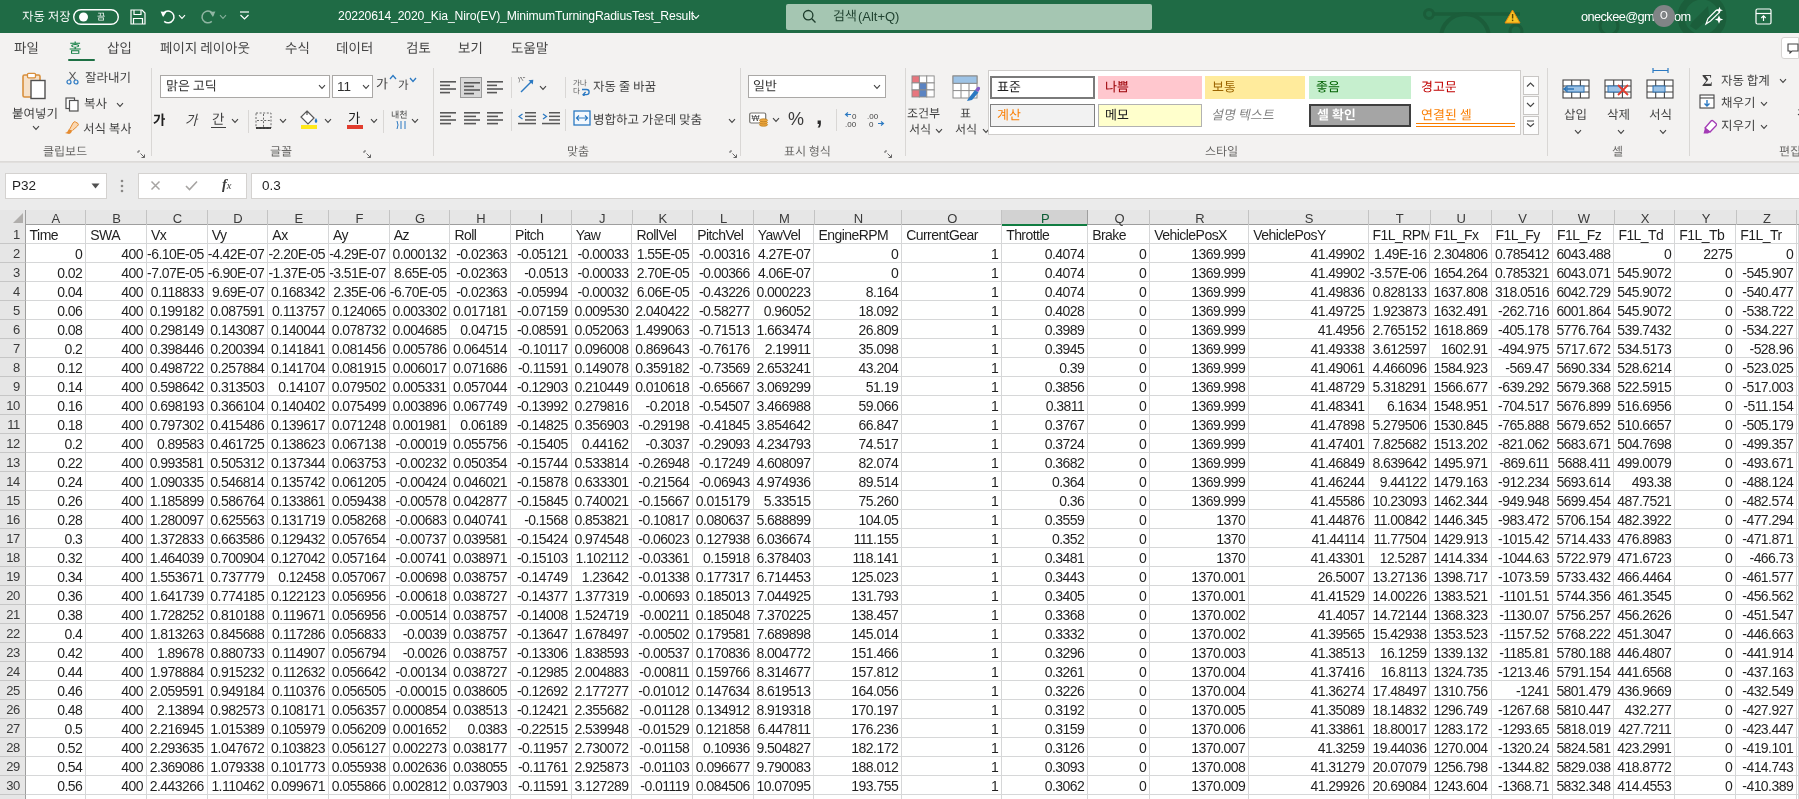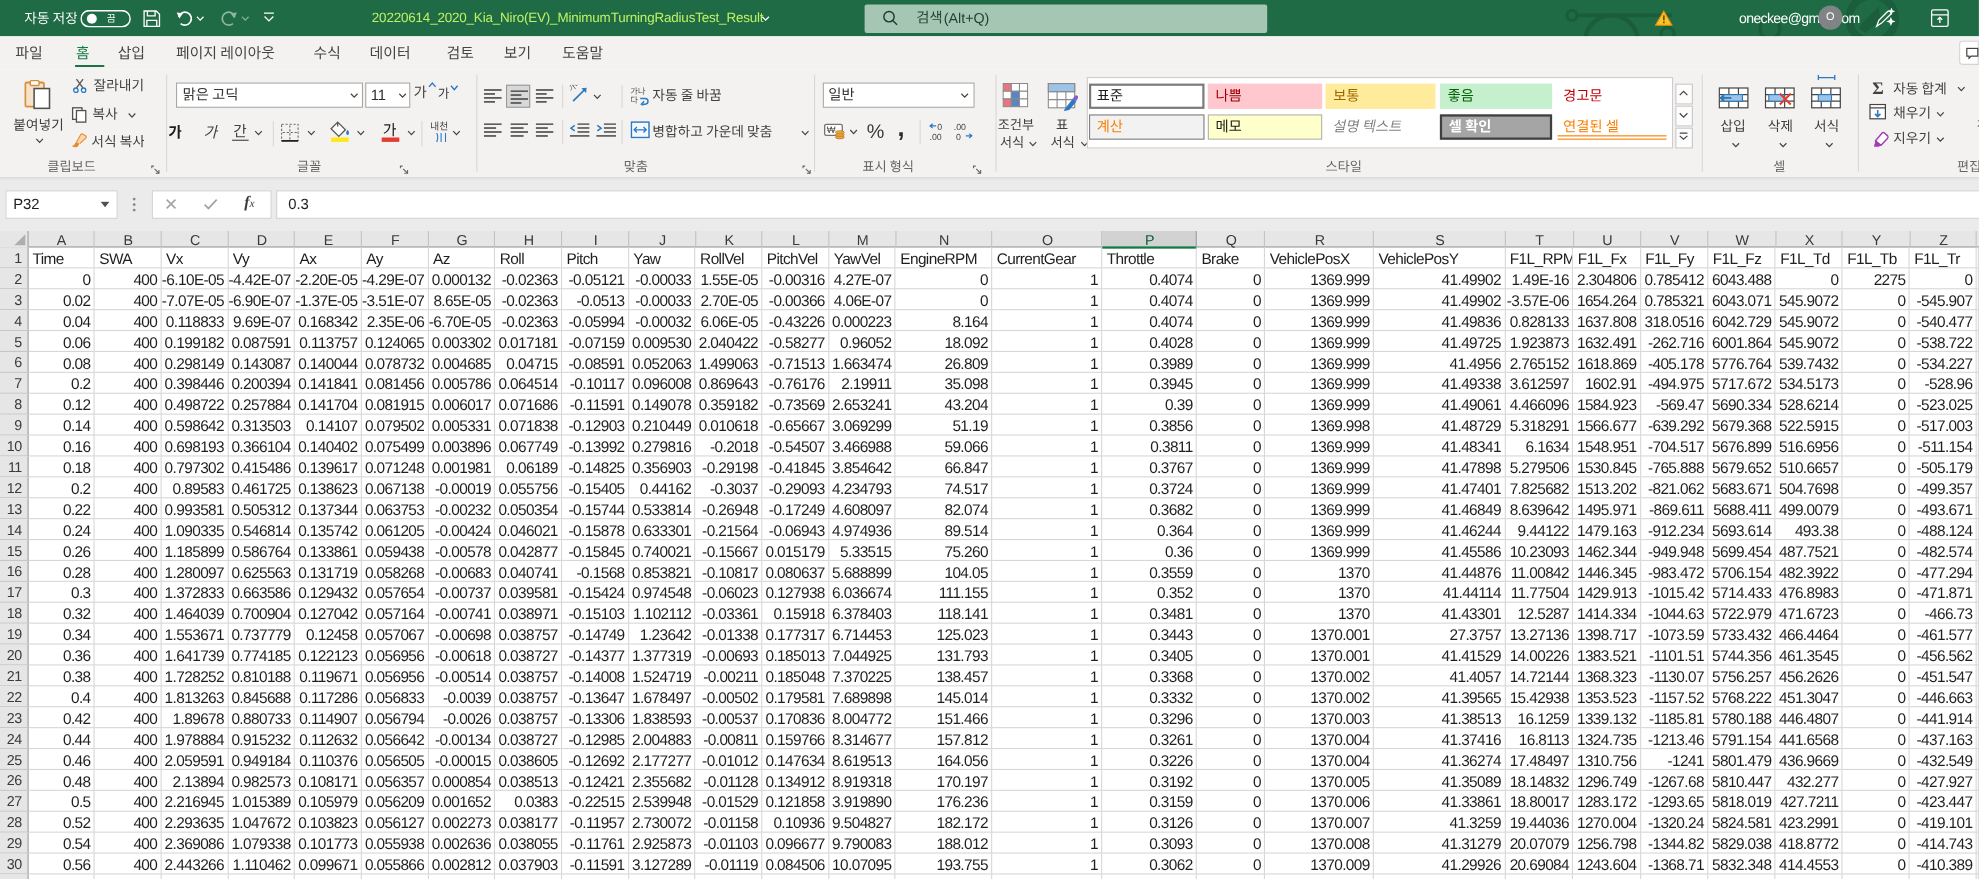--- a/index.html
+++ b/index.html
@@ -60,21 +60,21 @@
           <polygon points="1.6,2.4 7.4,3.1 4.1,7.9" fill="#fff"></polygon>
         </g>
       </svg>
       <div class="abs" style="left:219px;top:14px;line-height:0;opacity:0.45"><svg width="8" height="6" viewBox="0 0 8 6">
           <path d="M1 1.2 L4 4.4 L7 1.2" stroke="#fff" stroke-width="1.1" fill="none"></path>
         </svg></div>
       <svg class="abs" style="left:239px;top:11px" width="11" height="10" viewBox="0 0 11 10">
         <path d="M1 1 H10" stroke="#fff" stroke-width="1.2"></path>
         <path d="M1.5 4 L5.5 8 L9.5 4" stroke="#fff" stroke-width="1.2" fill="none"></path>
       </svg>
-      <div class="abs" style="left:338px;top:9px;color:#bef264;font-size:12.2px;letter-spacing:-0.15px;white-space:nowrap">20220614_2020_Kia_Niro(EV)_MinimumTurningRadiusTest_Result</div>
+      <div class="abs" style="left:338px;top:9px;color:#ffffff;font-size:12.2px;letter-spacing:-0.15px;white-space:nowrap">20220614_2020_Kia_Niro(EV)_MinimumTurningRadiusTest_Result</div>
       <div class="abs" style="left:692.0px;top:14.0px;line-height:0"><svg width="8" height="6" viewBox="0 0 8 6">
           <path d="M1 1.2 L4 4.4 L7 1.2" stroke="#fff" stroke-width="1.1" fill="none"></path>
         </svg></div>
       <div class="abs" style="left:786px;top:4px;width:366px;height:26px;background:#a5c6b2;border-radius:2px"></div>
       <svg class="abs" style="left:802px;top:9px" width="15" height="15" viewBox="0 0 15 15">
         <circle cx="6.2" cy="6.2" r="4.7" stroke="#1d3b2b" stroke-width="1.3" fill="none"></circle>
         <path d="M9.8 9.8 L13.5 13.5" stroke="#1d3b2b" stroke-width="1.3"></path>
       </svg>
       <div class="abs" style="left:833px;top:9px;line-height:0"><svg width="23.9" height="15" fill="#214331" viewBox="0 0 23.9 15">
           <g transform="translate(0,11.4) scale(0.01300,-0.01300)">
@@ -1066,21 +1066,21 @@
         </tr>
         <tr>
           <td class="rh">9</td>
           <td>0.14</td>
           <td>400</td>
           <td>0.598642</td>
           <td>0.313503</td>
           <td>0.14107</td>
           <td>0.079502</td>
           <td>0.005331</td>
-          <td>0.071838</td>
+          <td>0.057044</td>
           <td>-0.12903</td>
           <td>0.210449</td>
           <td>0.010618</td>
           <td>-0.65667</td>
           <td>3.069299</td>
           <td>51.19</td>
           <td>1</td>
           <td>0.3856</td>
           <td>0</td>
           <td>1369.998</td>
@@ -1377,21 +1377,21 @@
           <td>-0.14749</td>
           <td>1.23642</td>
           <td>-0.01338</td>
           <td>0.177317</td>
           <td>6.714453</td>
           <td>125.023</td>
           <td>1</td>
           <td>0.3443</td>
           <td>0</td>
           <td>1370.001</td>
-          <td>27.3757</td>
+          <td>26.5007</td>
           <td>13.27136</td>
           <td>1398.717</td>
           <td>-1073.59</td>
           <td>5733.432</td>
           <td>466.4464</td>
           <td>0</td>
           <td>-461.577</td>
           <td></td>
         </tr>
         <tr>
@@ -1611,21 +1611,21 @@
           <td>2.216945</td>
           <td>1.015389</td>
           <td>0.105979</td>
           <td>0.056209</td>
           <td>0.001652</td>
           <td>0.0383</td>
           <td>-0.22515</td>
           <td>2.539948</td>
           <td>-0.01529</td>
           <td>0.121858</td>
-          <td>3.919890</td>
+          <td>6.447811</td>
           <td>176.236</td>
           <td>1</td>
           <td>0.3159</td>
           <td>0</td>
           <td>1370.006</td>
           <td>41.33861</td>
           <td>18.80017</td>
           <td>1283.172</td>
           <td>-1293.65</td>
           <td>5818.019</td>

